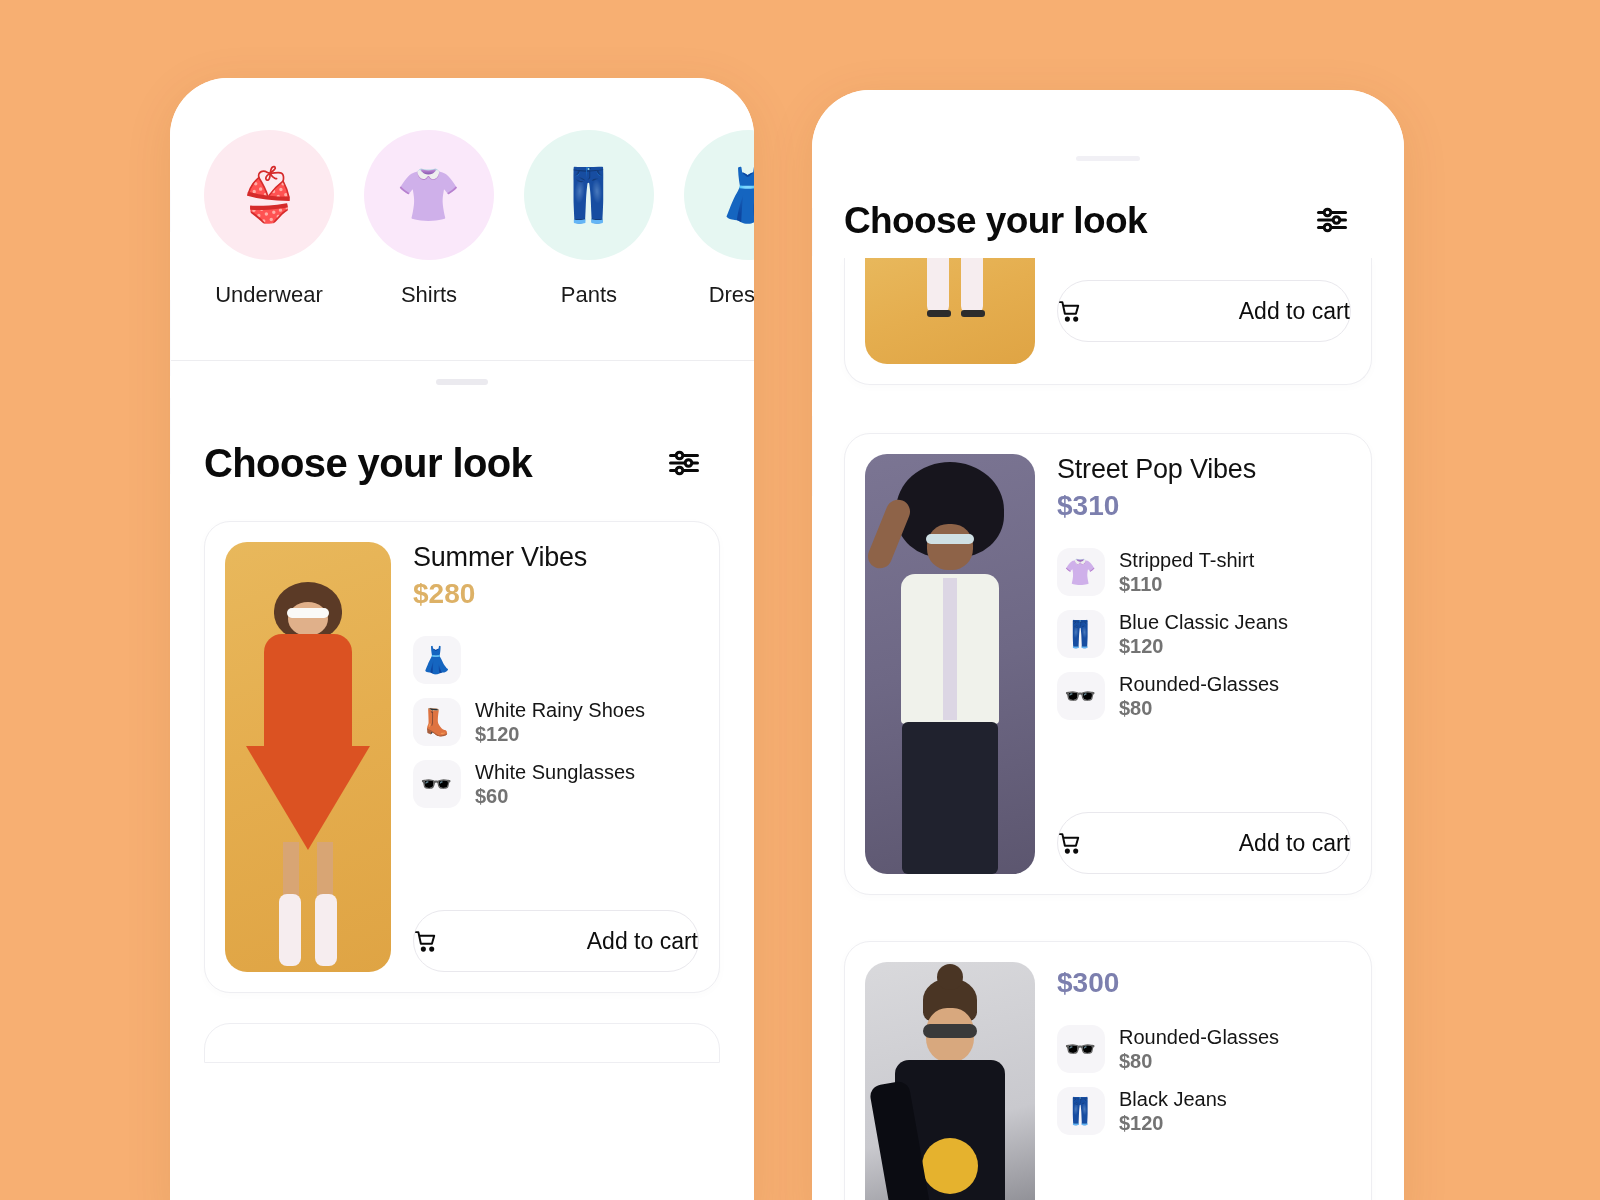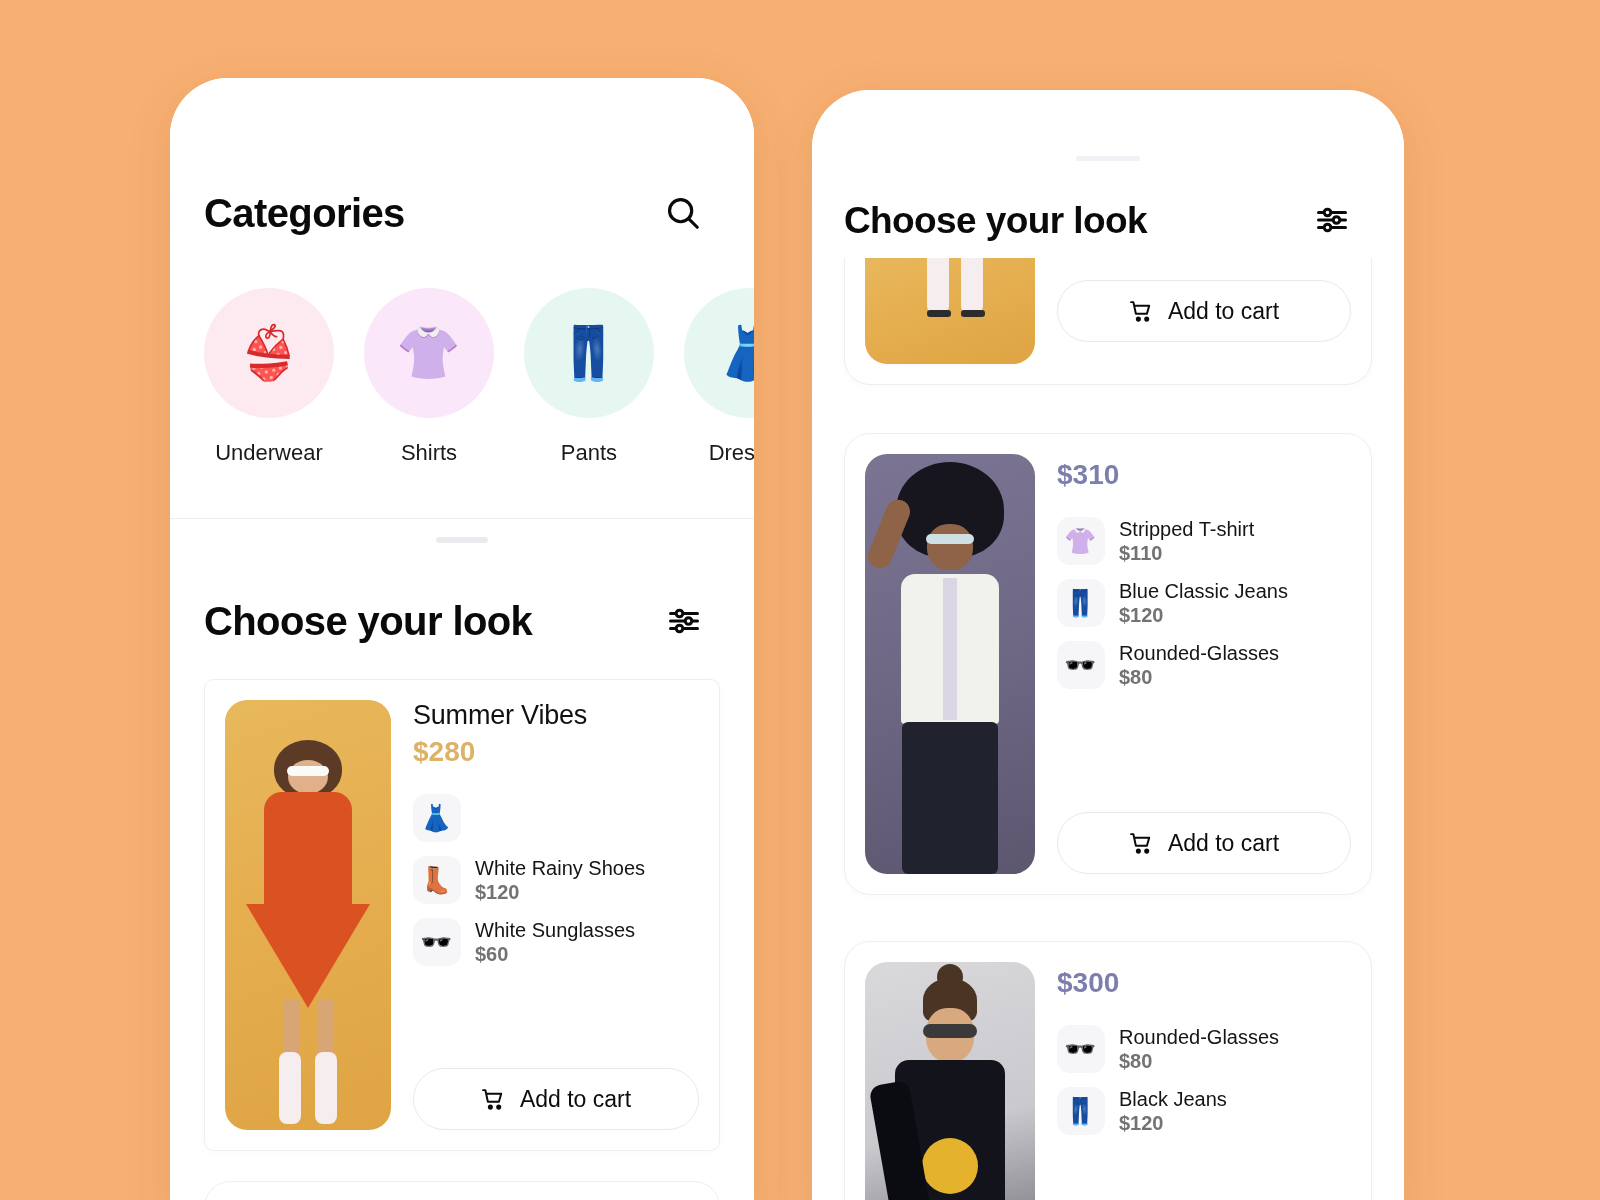--- a/index.html
+++ b/index.html
@@ -207,21 +207,21 @@
 
   .add-btn {
     margin-top: auto;
     width: 100%;
     height: 62px;
     border: 1px solid #E9E8ED;
     border-radius: 34px;
     background: #FFFFFF;
     display: flex;
     align-items: center;
-    justify-content: center;
+    justify-content: space-between;
     gap: 14px;
     cursor: pointer;
     font-size: 23px;
     color: #0D0D0D;
     font-family: "Liberation Sans", sans-serif;
   }
 
   
   .ph-summer { background: linear-gradient(160deg,#E8B85C 0%, #E5AE4F 45%, #DFA444 100%); }
   .ph-street { background: linear-gradient(165deg,#7B7593 0%, #6E6885 50%, #5C566F 100%); }
@@ -229,29 +229,20 @@
 
   .fig { position: absolute; }
 </style>
 </head>
 <body>
 
 <div class="phone phone-left">
 
   <div class="screen">
 
-    <div class="hdr" style="padding:112px 48px 0 34px;">
-      <div class="hdr-title">Categories</div>
-      <button class="icon-btn" style="width:46px;height:46px;">
-        <svg width="38" height="38" viewBox="0 0 24 24" fill="none" stroke="#0A0A0A" stroke-width="2" stroke-linecap="round">
-          <circle cx="10.5" cy="10.5" r="7"></circle>
-          <line x1="15.8" y1="15.8" x2="21" y2="21"></line>
-        </svg>
-      </button>
-    </div>
 
     <div class="cats">
 
       <div class="cat">
         <div class="cat-bubble" style="background:#FDEAF0;">
           <span>👙</span>
         </div>
         <div class="cat-label">Underwear</div>
       </div>
 
@@ -288,21 +279,21 @@
           <line x1="3" y1="7" x2="21" y2="7"></line>
           <line x1="3" y1="12" x2="21" y2="12"></line>
           <line x1="3" y1="17" x2="21" y2="17"></line>
           <circle cx="9" cy="7" r="2.2" fill="#FFFFFF"></circle>
           <circle cx="15" cy="12" r="2.2" fill="#FFFFFF"></circle>
           <circle cx="9" cy="17" r="2.2" fill="#FFFFFF"></circle>
         </svg>
       </button>
     </div>
 
-    <div class="look-card" style="margin:36px 34px 0 34px;border-radius:10px;">
+    <div class="look-card" style="margin:36px 34px 0 34px;">
 
       <div class="look-photo ph-summer" style="width:166px;height:430px;">
 
         <div class="fig" style="left:50%;top:40px;transform:translateX(-50%);width:68px;height:58px;border-radius:50% 50% 46% 46%;background:#5B3A26;"></div>
         <div class="fig" style="left:50%;top:60px;transform:translateX(-50%);width:40px;height:34px;border-radius:50%;background:#E0B08A;"></div>
         <div class="fig" style="left:50%;top:66px;transform:translateX(-50%);width:42px;height:10px;border-radius:5px;background:#FAFAF8;"></div>
         <div class="fig" style="left:50%;top:92px;transform:translateX(-50%);width:88px;height:120px;border-radius:18px 18px 6px 6px;background:#DB5222;"></div>
         <div class="fig" style="left:50%;top:204px;transform:translateX(-50%);width:0;height:0;border-left:62px solid transparent;border-right:62px solid transparent;border-top:104px solid #DB5222;"></div>
         <div class="fig" style="left:58px;top:300px;width:16px;height:68px;background:#D8A574;"></div>
         <div class="fig" style="left:92px;top:300px;width:16px;height:68px;background:#D8A574;"></div>
@@ -415,20 +406,21 @@
           <div class="fig" style="left:50%;top:8px;transform:translateX(-50%);width:108px;height:96px;border-radius:50% 50% 44% 44%;background:#17151D;"></div>
           <div class="fig" style="left:50%;top:70px;transform:translateX(-50%);width:46px;height:46px;border-radius:46%;background:#8E6348;"></div>
           <div class="fig" style="left:50%;top:80px;transform:translateX(-50%);width:48px;height:10px;border-radius:5px;background:#CFE0E4;"></div>
           <div class="fig" style="left:12px;top:44px;width:24px;height:72px;border-radius:12px;background:#8E6348;transform:rotate(22deg);"></div>
           <div class="fig" style="left:50%;top:120px;transform:translateX(-50%);width:98px;height:150px;border-radius:14px 14px 4px 4px;background:#F0F2EB;"></div>
           <div class="fig" style="left:50%;top:124px;transform:translateX(-50%);width:14px;height:142px;background:#DCD6E4;"></div>
           <div class="fig" style="left:50%;top:268px;transform:translateX(-50%);width:96px;height:152px;border-radius:6px;background:#20222E;"></div>
         </div>
 
         <div class="look-info">
+          <div class="look-name">Street Pop Vibes</div>
           <div class="look-price" style="color:#7C7FAE;">$310</div>
 
           <div class="items">
             <div class="item">
               <div class="item-thumb">
                 <span>👚</span>
               </div>
               <div class="item-txt">
                 <div class="item-name">Stripped T-shirt</div>
                 <div class="item-price">$110</div>

